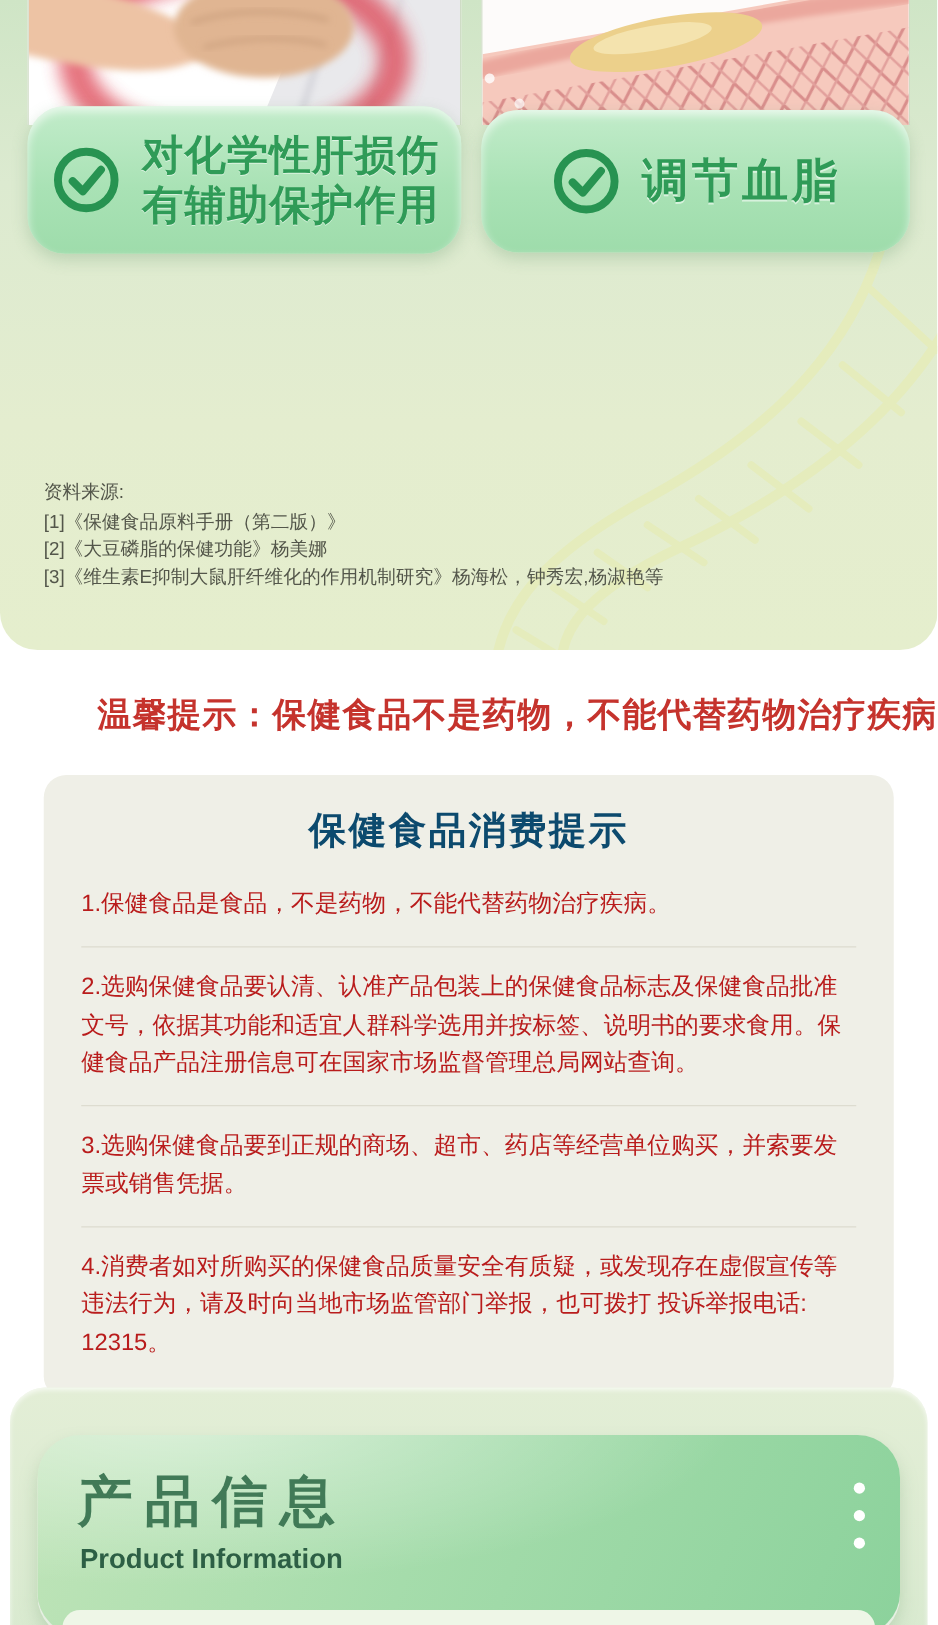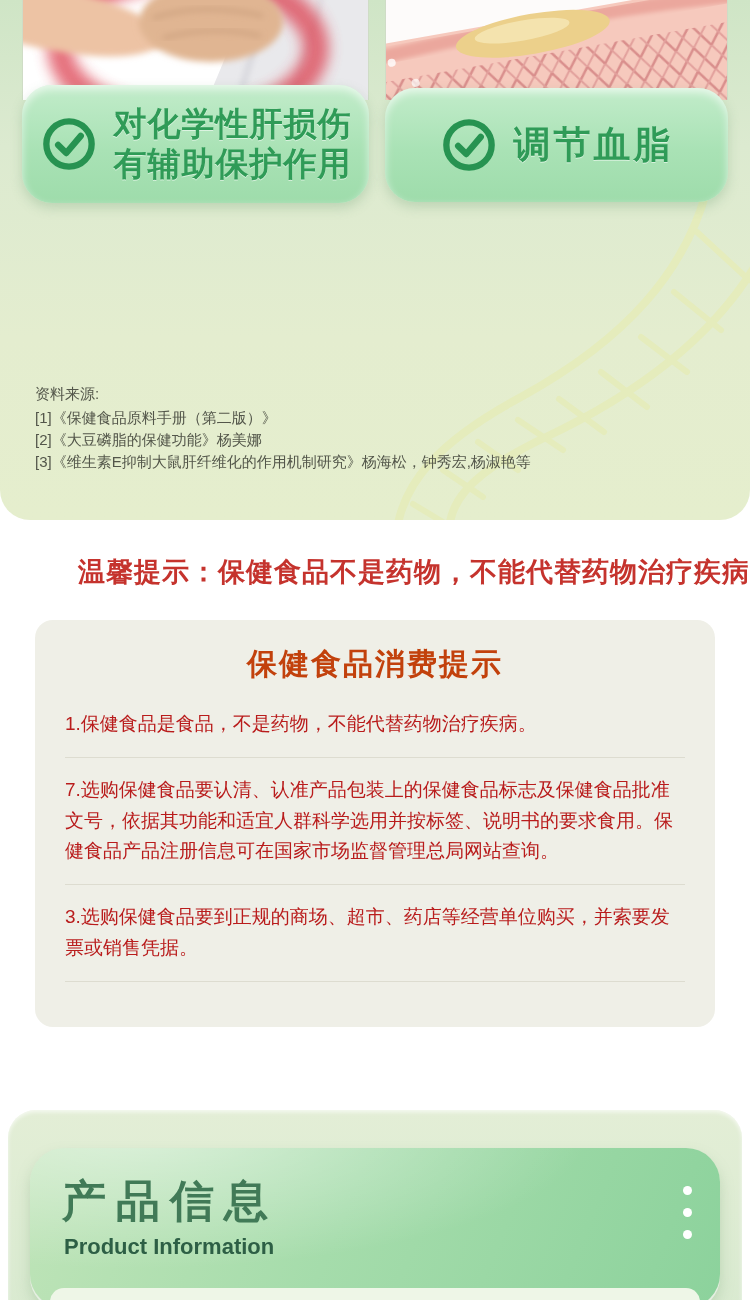--- a/index.html
+++ b/index.html
@@ -68,21 +68,21 @@
   }
 
   .tips-box {
     position: absolute; left: 35px; top: 620px; width: 680px;
     background: #efefe7;
     border-radius: 18px;
     padding: 24px 30px 28px 30px;
   }
   .tips-title {
     text-align: center;
-    color: #c2410c; font-size: 30px; font-weight: bold; letter-spacing: 2px;
+    color: #0c4a6e; font-size: 30px; font-weight: bold; letter-spacing: 2px;
     margin-bottom: 24px;
   }
   .tip-item { color: #b91c1c; font-size: 19px; line-height: 1.62; }
   .tip-divider { border: 0; border-top: 1px solid #dddcd0; margin: 17px 0; }
 
   
   .bottom-card {
     position: absolute; left: 8px; top: 1110px; width: 734px; height: 200px;
     background: linear-gradient(180deg, #e3eed6 0%, #d9ead0 100%);
     border-radius: 28px 28px 0 0;
@@ -211,24 +211,25 @@
       <div class="ref-line">[3]《维生素E抑制大鼠肝纤维化的作用机制研究》杨海松，钟秀宏,杨淑艳等</div>
     </div>
   </div>
 
   <div class="warning-line">温馨提示：保健食品不是药物，不能代替药物治疗疾病</div>
 
   <div class="tips-box">
     <div class="tips-title">保健食品消费提示</div>
     <p class="tip-item">1.保健食品是食品，不是药物，不能代替药物治疗疾病。</p>
     <hr class="tip-divider">
-    <p class="tip-item">7.选购保健食品要认清、认准产品包装上的保健食品标志及保健食品批准文号，依据其功能和适宜人群科学选用并按标签、说明书的要求食用。保健食品产品注册信息可在国家市场监督管理总局网站查询。</p>
+    <p class="tip-item">2.选购保健食品要认清、认准产品包装上的保健食品标志及保健食品批准文号，依据其功能和适宜人群科学选用并按标签、说明书的要求食用。保健食品产品注册信息可在国家市场监督管理总局网站查询。</p>
     <hr class="tip-divider">
     <p class="tip-item">3.选购保健食品要到正规的商场、超市、药店等经营单位购买，并索要发票或销售凭据。</p>
     <hr class="tip-divider">
+    <p class="tip-item">4.消费者如对所购买的保健食品质量安全有质疑，或发现存在虚假宣传等违法行为，请及时向当地市场监管部门举报，也可拨打 投诉举报电话: 12315。</p>
   </div>
 
   <div class="bottom-card">
     <div class="product-header">
       <div class="product-title">产品信息</div>
       <div class="product-subtitle">Product Information</div>
       <div class="more-dots">
         <i></i>
         <i></i>
         <i></i>

